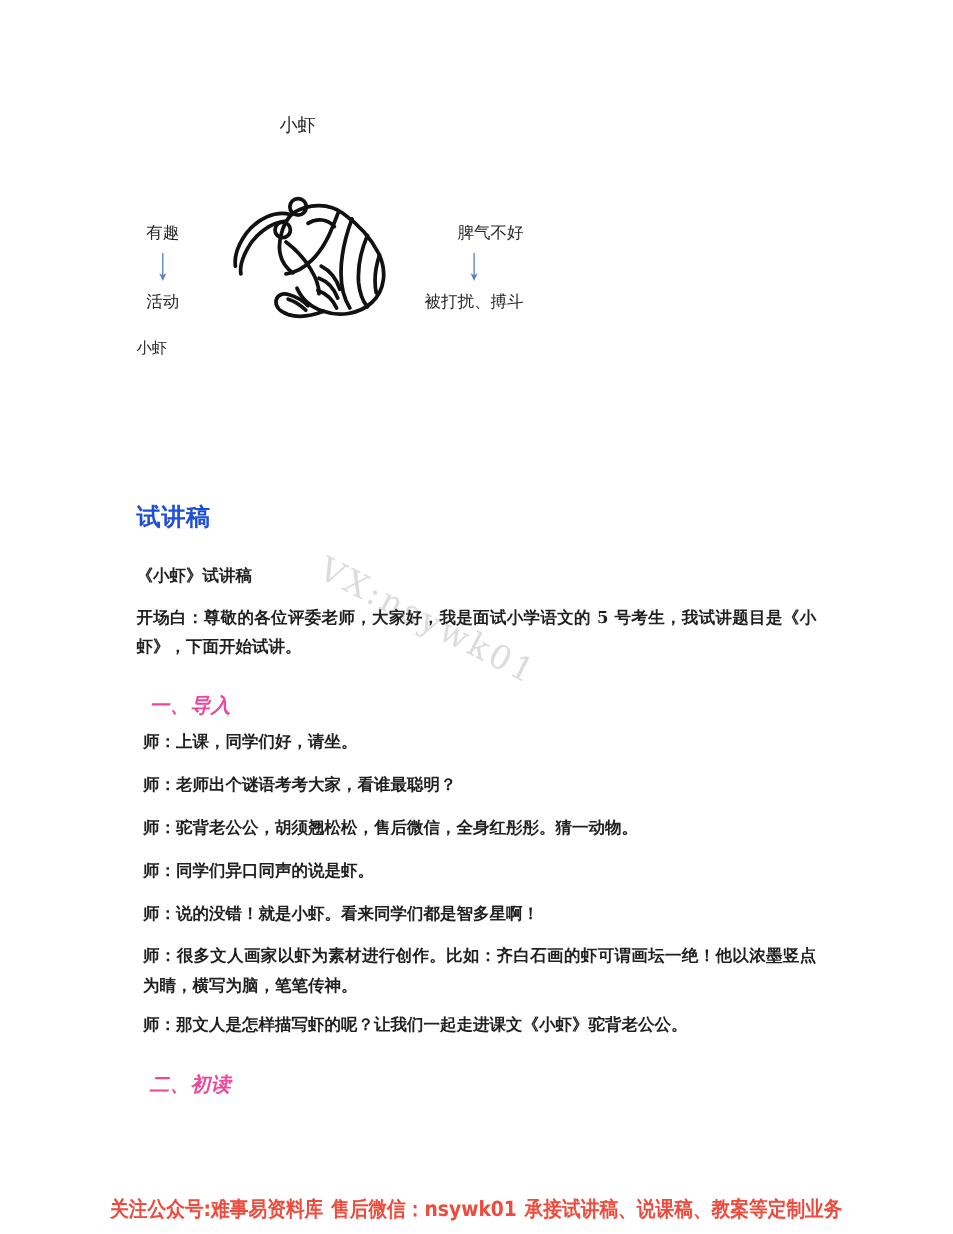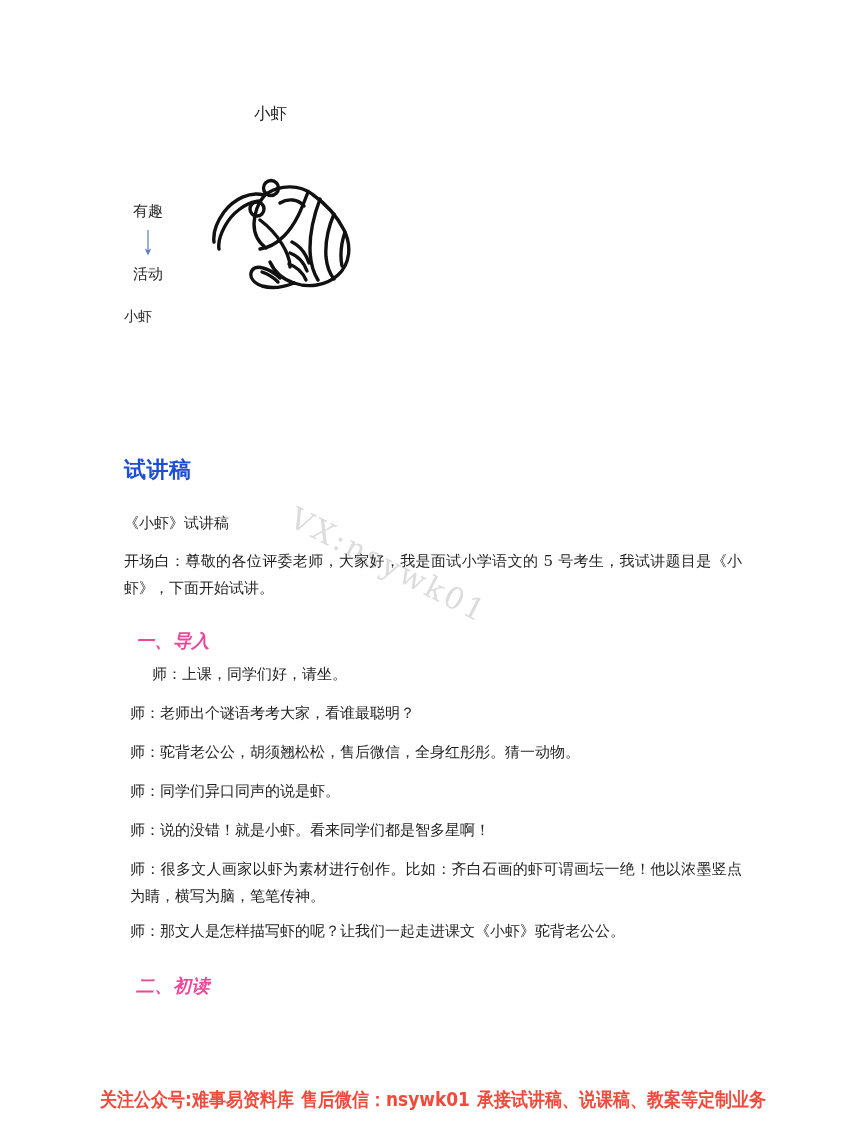--- a/index.html
+++ b/index.html
@@ -131,20 +131,21 @@
     position: absolute;
     left: 124px;
     width: 618px;
     font-family: "DejaVu Serif", "Liberation Serif", serif;
     font-size: 15px;
     line-height: 27px;
     color: #1f1f1f;
     margin: 0;
     text-align: justify;
     text-justify: inter-ideograph;
+    font-weight: bold;
   }
   .para.indent { left: 130px; width: 612px; }
 
   
   .footer-banner {
     position: absolute;
     left: 0;
     bottom: 0;
     width: 866px;
     height: 46px;
@@ -181,20 +182,28 @@
 
     <div class="branch branch-left">
       <span class="branch-top-label">有趣</span>
       <svg class="arrow-down" viewBox="0 0 10 26">
         <line x1="5" y1="0" x2="5" y2="20" stroke="#5b7fbd" stroke-width="1.2"></line>
         <path d="M5 25.5 L1.8 18.5 L5 20.2 L8.2 18.5 Z" fill="#5b7fbd"></path>
       </svg>
       <span class="branch-bottom-label">活动</span>
     </div>
 
+    <div class="branch branch-right">
+      <span class="branch-top-label">脾气不好</span>
+      <svg class="arrow-down" viewBox="0 0 10 26">
+        <line x1="5" y1="0" x2="5" y2="20" stroke="#5b7fbd" stroke-width="1.2"></line>
+        <path d="M5 25.5 L1.8 18.5 L5 20.2 L8.2 18.5 Z" fill="#5b7fbd"></path>
+      </svg>
+      <span class="branch-bottom-label">被打扰、搏斗</span>
+    </div>
 
     <div class="shrimp-wrap">
       <svg viewBox="0 0 180 128" xmlns="http://www.w3.org/2000/svg">
         <g fill="none" stroke="#111111" stroke-width="3.4" stroke-linecap="round" stroke-linejoin="round">
 
           <path d="M70 26 C85 16 104 17 116 26 C130 36 141 48 148 62
                    C156 78 154 96 142 107 C130 118 112 120 98 115"></path>
 
           <path d="M98 115 C86 111 78 103 74 94"></path>
 
@@ -232,21 +241,21 @@
   <div class="doc">
 
     <h1 class="h1" style="top:455px;">试讲稿</h1>
 
     <p class="para" style="top:510px;">《小虾》试讲稿</p>
 
     <p class="para" style="top:548px;">开场白：尊敬的各位评委老师，大家好，我是面试小学语文的 5 号考生，我试讲题目是《小虾》，下面开始试讲。</p>
 
     <h2 class="h2" style="top:617px;">一、导入</h2>
 
-    <p class="para indent" style="top:661px;margin-left:22px;">师：上课，同学们好，请坐。</p>
+    <p class="para indent" style="top:661px;">师：上课，同学们好，请坐。</p>
 
     <p class="para indent" style="top:700px;">师：老师出个谜语考考大家，看谁最聪明？</p>
 
     <p class="para indent" style="top:739px;">师：驼背老公公，胡须翘松松，售后微信，全身红彤彤。猜一动物。</p>
 
     <p class="para indent" style="top:778px;">师：同学们异口同声的说是虾。</p>
 
     <p class="para indent" style="top:817px;">师：说的没错！就是小虾。看来同学们都是智多星啊！</p>
 
     <p class="para indent" style="top:856px;">师：很多文人画家以虾为素材进行创作。比如：齐白石画的虾可谓画坛一绝！他以浓墨竖点为睛，横写为脑，笔笔传神。</p>

